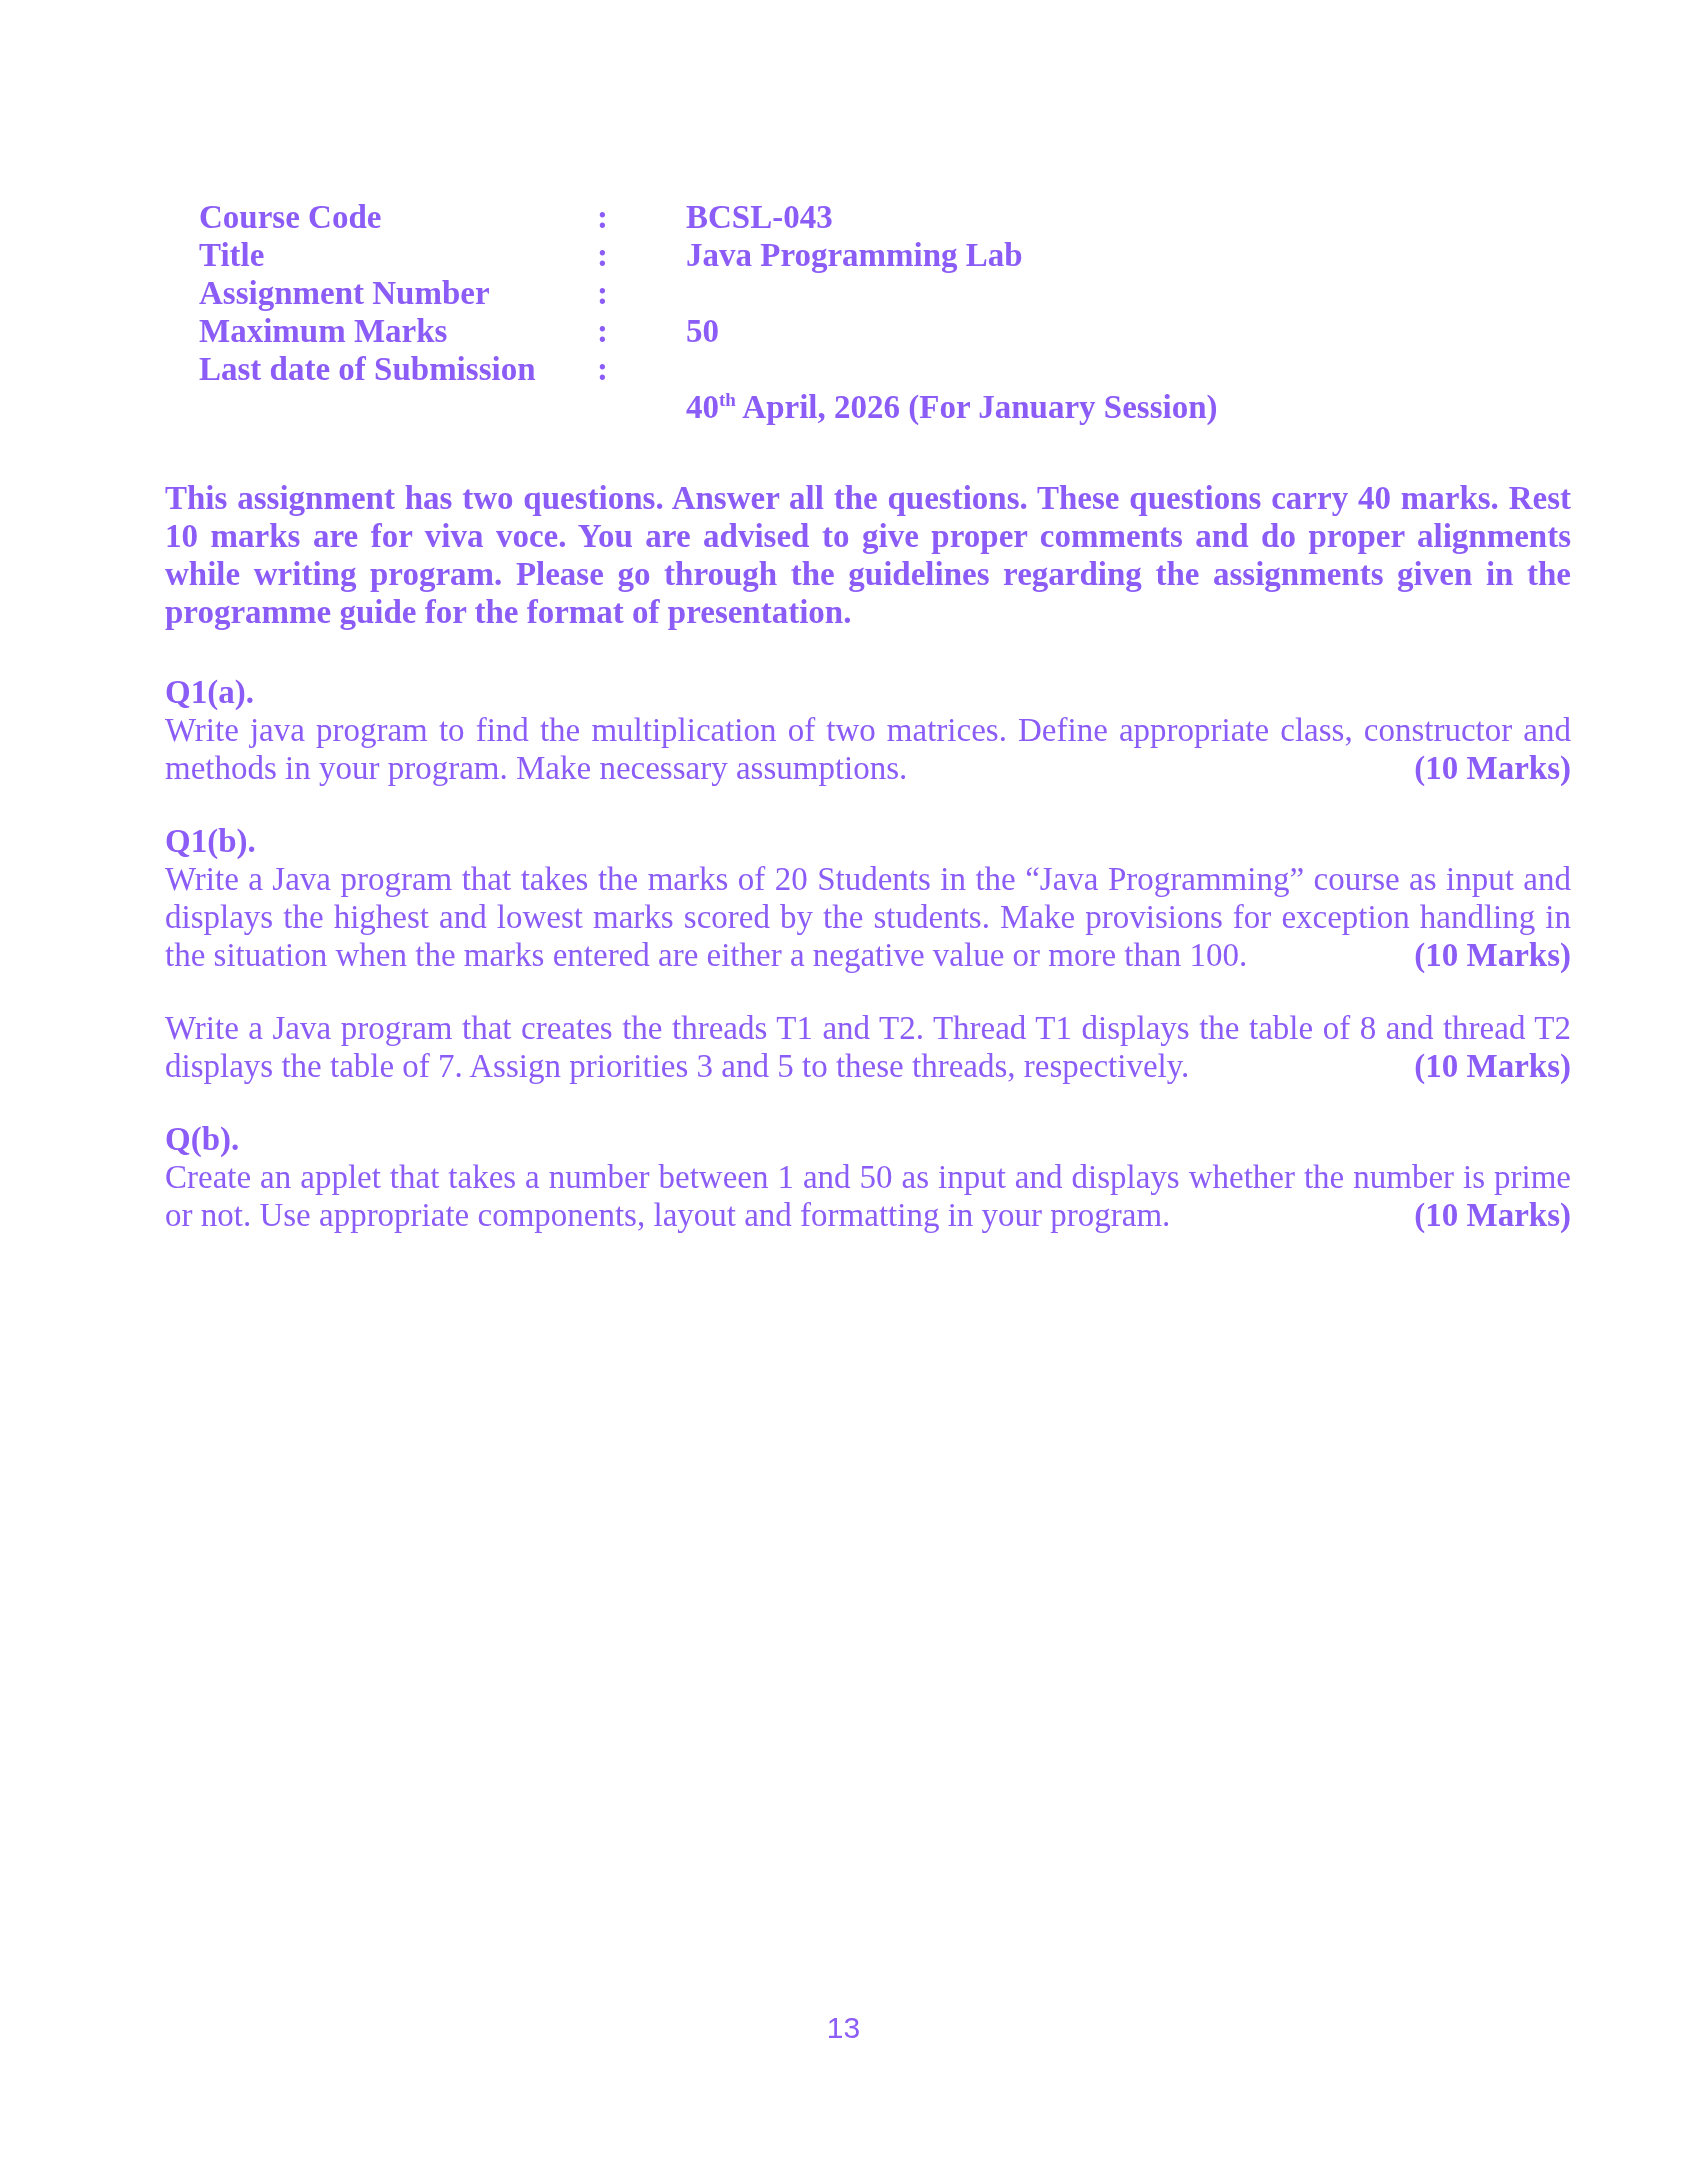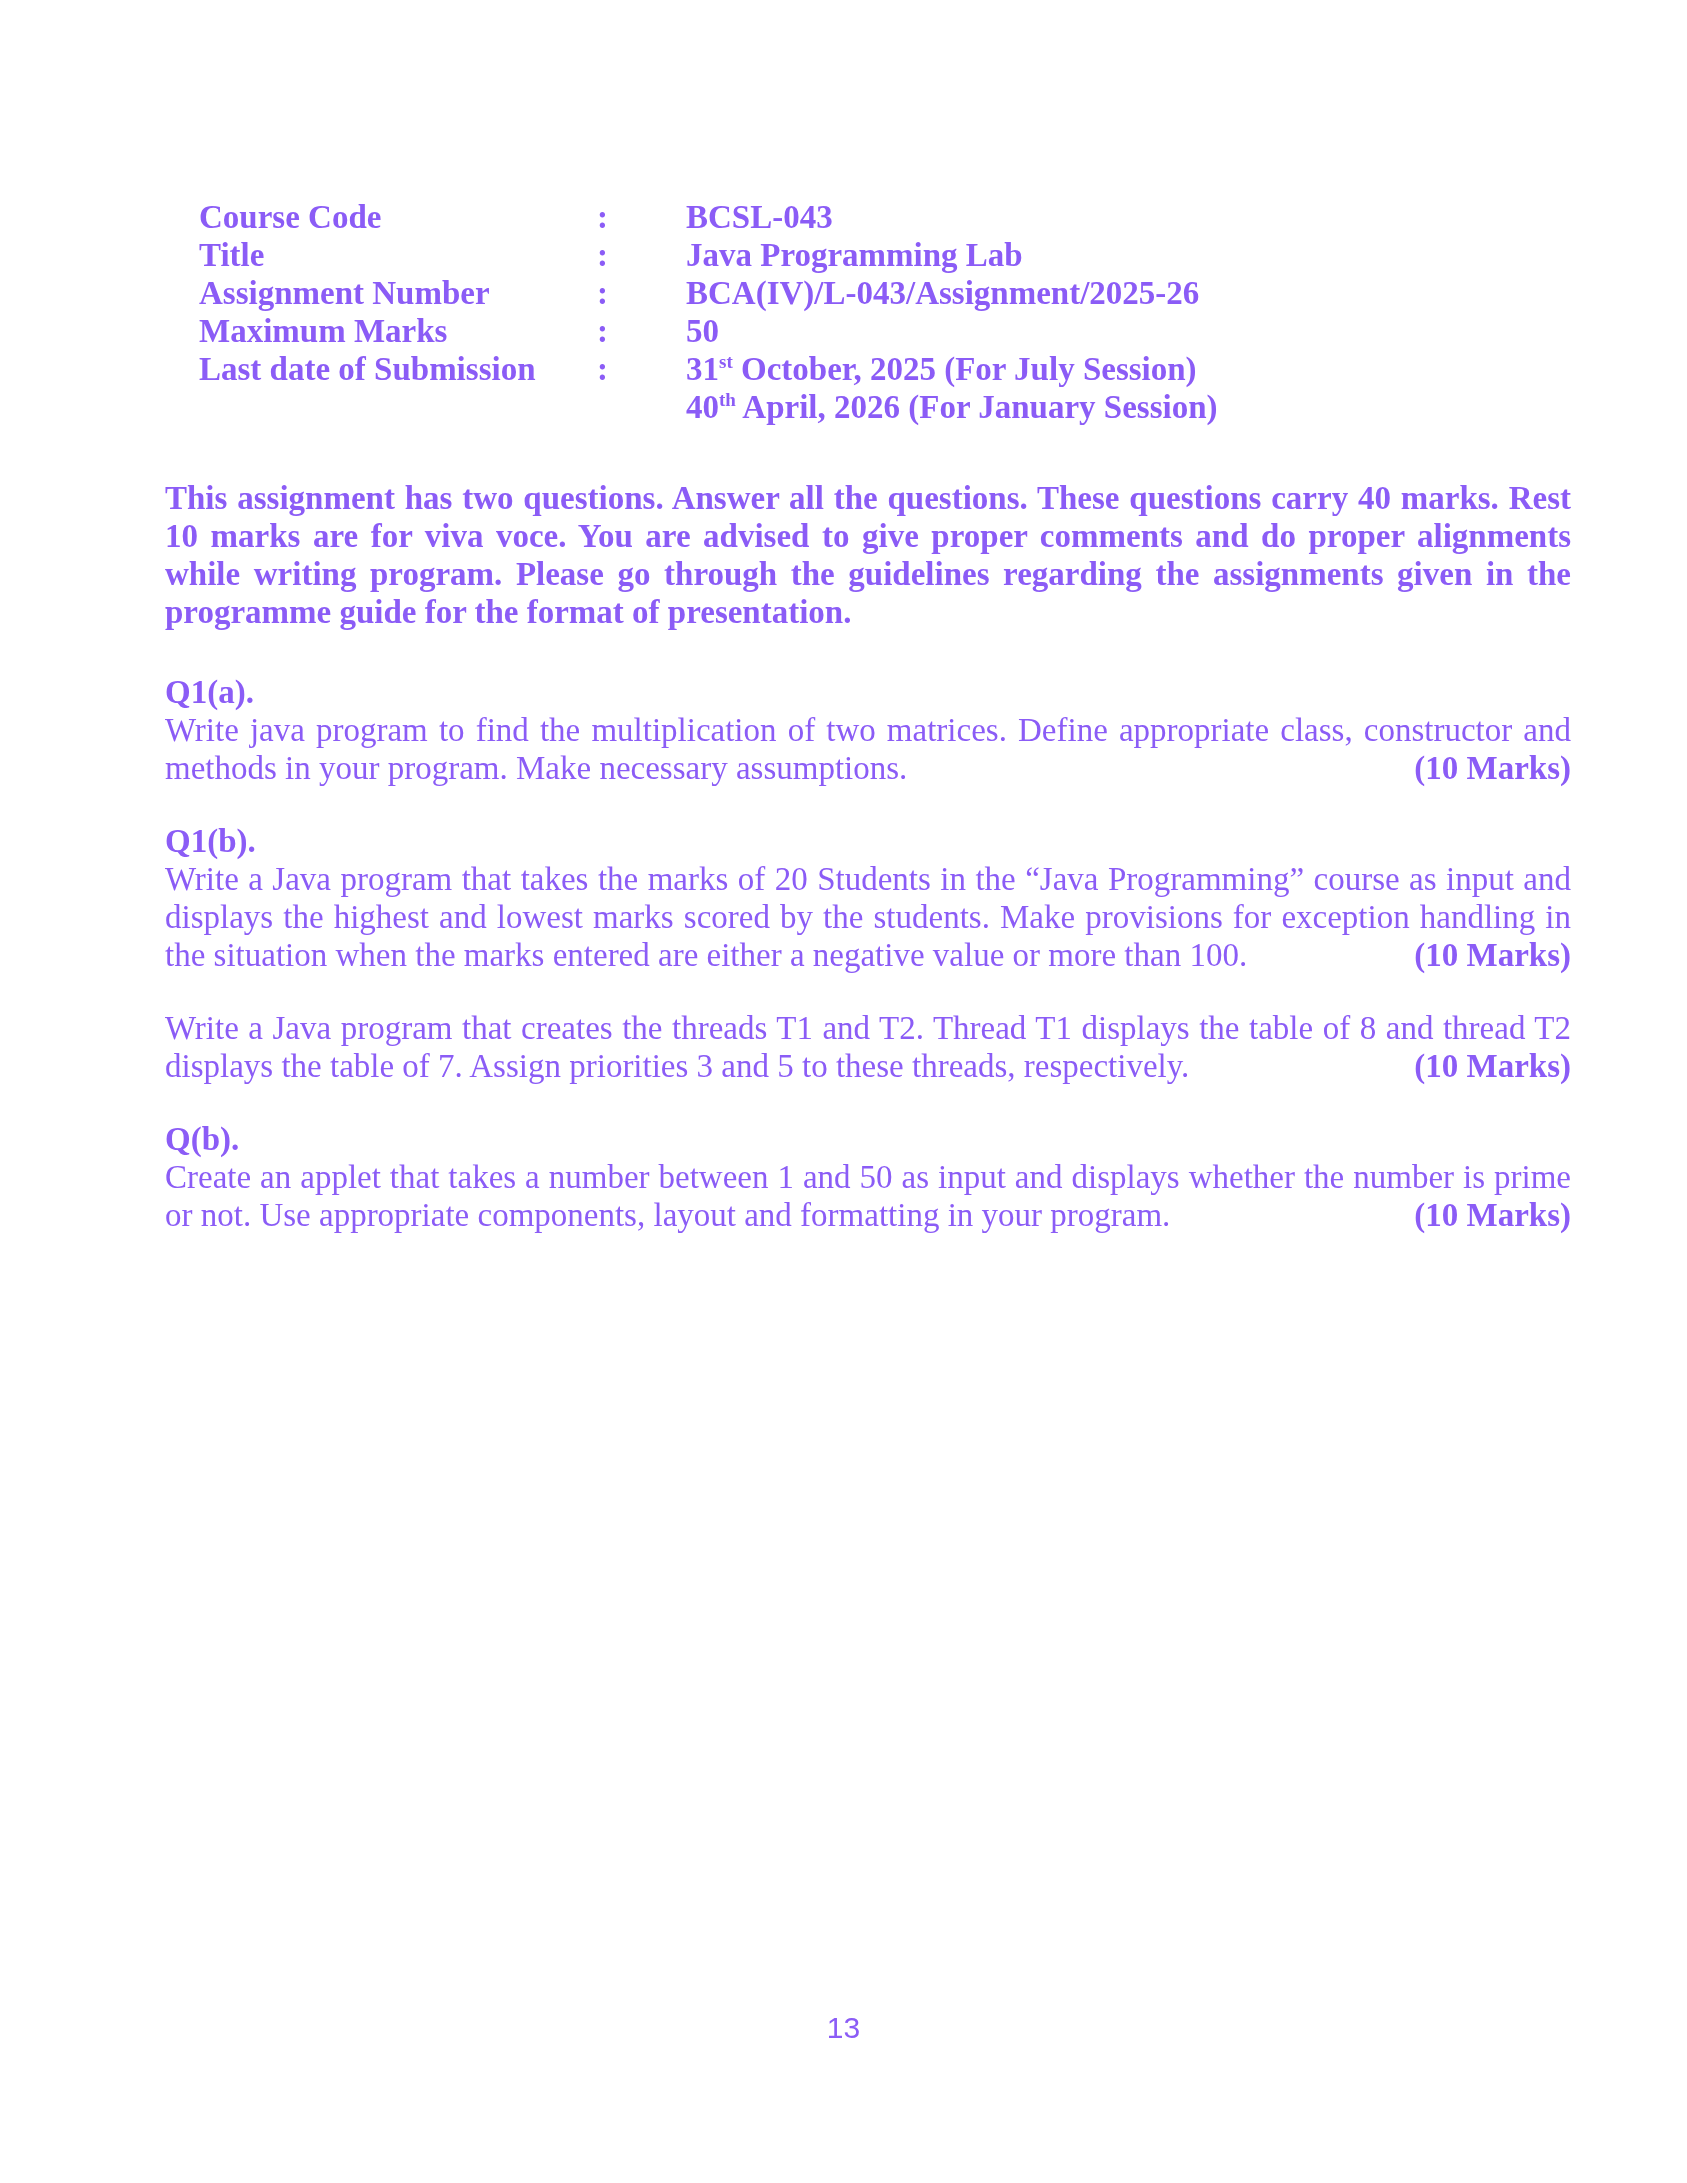--- a/index.html
+++ b/index.html
@@ -81,31 +81,29 @@
         <span class="h-value">BCSL-043</span>
       </div>
       <div class="h-row">
         <span class="h-label">Title</span>
         <span class="h-colon">:</span>
         <span class="h-value">Java Programming Lab</span>
       </div>
       <div class="h-row">
         <span class="h-label">Assignment Number</span>
         <span class="h-colon">:</span>
-        <span class="h-value">BCA(IV)/L-043/Assignment/2025-26</span>
       </div>
       <div class="h-row">
         <span class="h-label">Maximum Marks</span>
         <span class="h-colon">:</span>
         <span class="h-value">50</span>
       </div>
       <div class="h-row">
         <span class="h-label">Last date of Submission</span>
         <span class="h-colon">:</span>
-        <span class="h-value"><span>31</span><sup class="ord">st</sup><span> October, 2025 (For July Session)</span></span>
       </div>
       <div class="h-row">
         <span class="h-label"></span>
         <span class="h-colon"></span>
         <span class="h-value"><span>40</span><sup class="ord">th</sup><span> April, 2026 (For January Session)</span></span>
       </div>
     </div>
 
     <div class="intro">This assignment has two questions. Answer all the questions. These questions carry 40 marks. Rest 10 marks are for viva voce. You are advised to give proper comments and do proper alignments while writing program. Please go through the guidelines regarding the assignments given in the programme guide for the format of presentation.</div>
 

